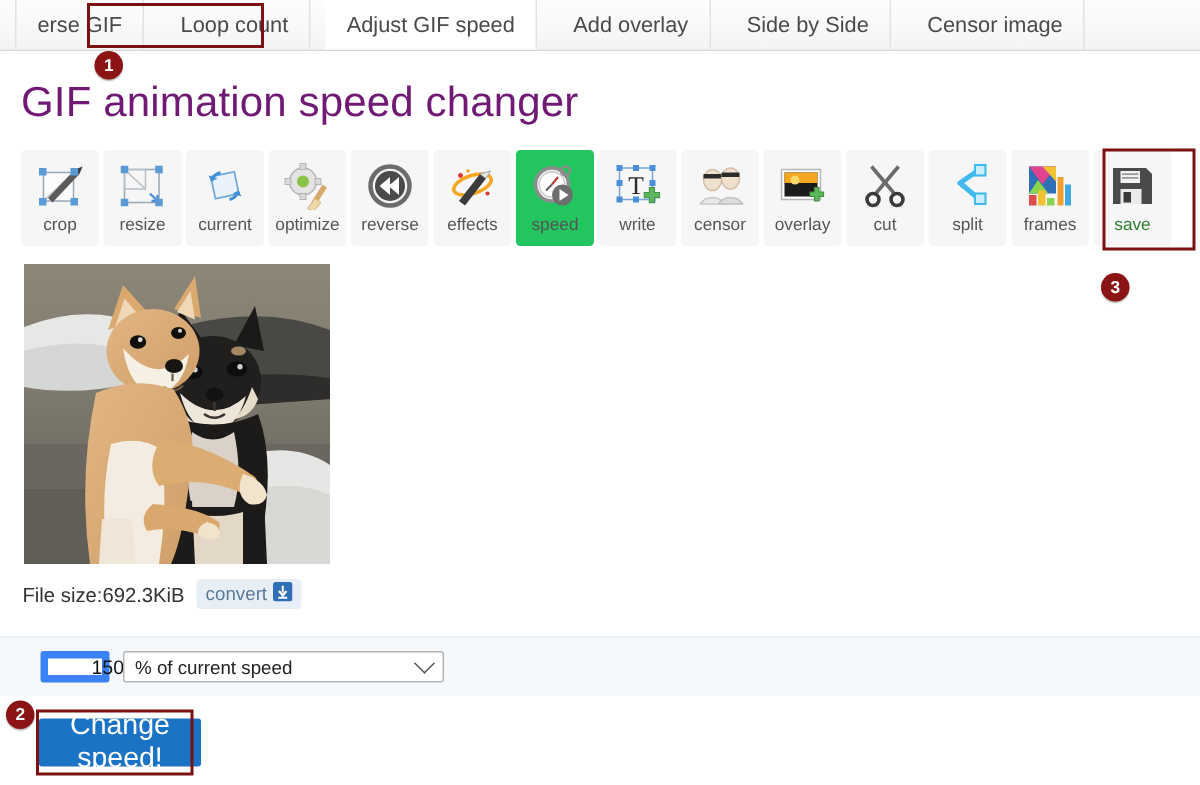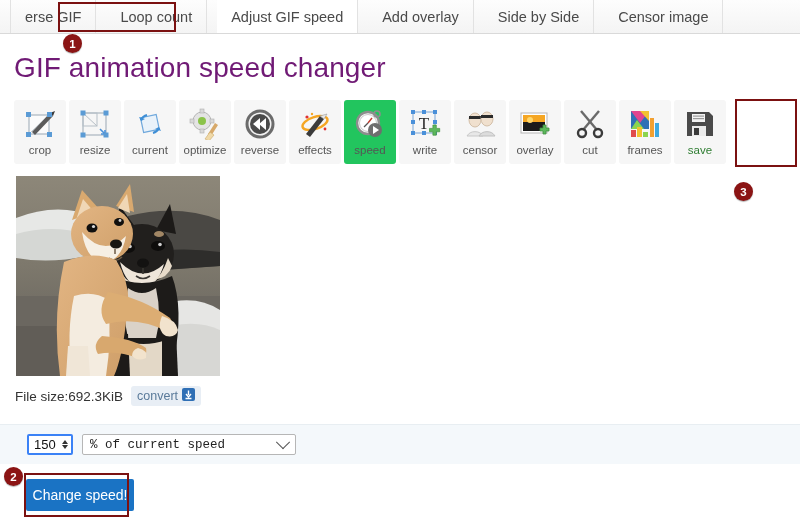--- a/index.html
+++ b/index.html
@@ -98,52 +98,53 @@
     font-size:12.5px;color:#5a7a9a;cursor:pointer;
   }
   
   .formpanel{
     position:absolute;left:0;top:424px;width:800px;height:40px;
     background:#f4f8fb;border-top:1px solid #e8eef2;border-bottom:1px solid #e8eef2;
   }
   .spin{
     position:absolute;left:27px;top:434px;
     width:46px;height:21px;
-    border:2px solid #3b82f6;border-radius:2px;background:#fff;
+    border:5px solid #3b82f6;border-radius:2px;background:#fff;
     display:flex;align-items:center;
     box-sizing:border-box;
+    padding-left:24px;
   }
   .spin .num{
     font-size:13px;color:#111;padding-left:5px;flex:1;
     font-family:"Liberation Sans",sans-serif;
   }
   .spin .arrows{
     display:flex;flex-direction:column;justify-content:center;align-items:center;
     width:13px;height:100%;gap:1px;
   }
   .spin .arrows span{
     display:block;width:0;height:0;border-left:3.5px solid transparent;
     border-right:3.5px solid transparent;
   }
   .spin .arrows .up{border-bottom:4px solid #333;}
   .spin .arrows .dn{border-top:4px solid #333;}
   .selectbox{
     position:absolute;left:82px;top:434px;width:214px;height:21px;
     border:1px solid #b6b6b6;border-radius:2px;background:#fff;
     display:flex;align-items:center;justify-content:space-between;
-    padding:0 7px 0 7px;box-sizing:border-box;cursor:pointer;font-family:Liberation Mono, monospace;
+    padding:0 7px 0 7px;box-sizing:border-box;cursor:pointer;
   }
   .selectbox .sv{font-size:12.5px;color:#222;}
   .chev{width:9px;height:9px;border-right:1.6px solid #555;border-bottom:1.6px solid #555;
         transform:rotate(45deg) translate(-2px,-2px);}
   
   .submit{
     position:absolute;left:26px;top:479px;width:108px;height:32px;
     background:#1a73c4;border:none;border-radius:2px;
-    color:#fff;font-size:14px;cursor:pointer;
+    color:#fff;font-size:19px;cursor:pointer;
     font-family:"Liberation Sans",sans-serif;
     display:flex;align-items:center;justify-content:center;
   }
   
   .bottomstrip{position:absolute;left:0;top:464px;width:800px;height:59px;background:#fff;}
 </style>
 </head>
 <body>
 
 <div class="tabbar">
@@ -334,20 +335,30 @@
       <svg width="34" height="32" viewBox="0 0 34 32">
         <path d="M8 3 L24 22" stroke="#6a6a6a" stroke-width="2.4" fill="none"></path>
         <path d="M26 3 L10 22" stroke="#6a6a6a" stroke-width="2.4" fill="none"></path>
         <circle cx="9" cy="25" r="4" fill="none" stroke="#3b3b3b" stroke-width="2.4"></circle>
         <circle cx="25" cy="25" r="4" fill="none" stroke="#3b3b3b" stroke-width="2.4"></circle>
       </svg>
     </span>
     <span class="tlabel">cut</span>
   </div>
 
+  <div class="tool">
+    <span class="glyph">
+      <svg width="34" height="32" viewBox="0 0 34 32">
+        <path d="M25 5 L12 14 L25 25" stroke="#3fb9f0" stroke-width="3.4" fill="none" stroke-linejoin="round"></path>
+        <rect x="22" y="2" width="7" height="7" fill="#cdeefb" stroke="#3fb9f0" stroke-width="1.4"></rect>
+        <rect x="22" y="21" width="7" height="7" fill="#cdeefb" stroke="#3fb9f0" stroke-width="1.4"></rect>
+      </svg>
+    </span>
+    <span class="tlabel">split</span>
+  </div>
 
   <div class="tool">
     <span class="glyph">
       <svg width="34" height="32" viewBox="0 0 34 32">
         <rect x="3" y="3" width="18" height="18" fill="#2f6fb5"></rect>
         <path d="M3 3 l18 0 l-9 12 z" fill="#e0448f"></path>
         <path d="M3 21 l6 -9 l7 9 z" fill="#8ad44f"></path>
         <path d="M12 3 l9 0 l0 10 z" fill="#f2c230"></path>
         <rect x="3" y="22" width="5" height="7" fill="#e04b4b"></rect>
         <rect x="9" y="19" width="5" height="10" fill="#f2c230"></rect>

